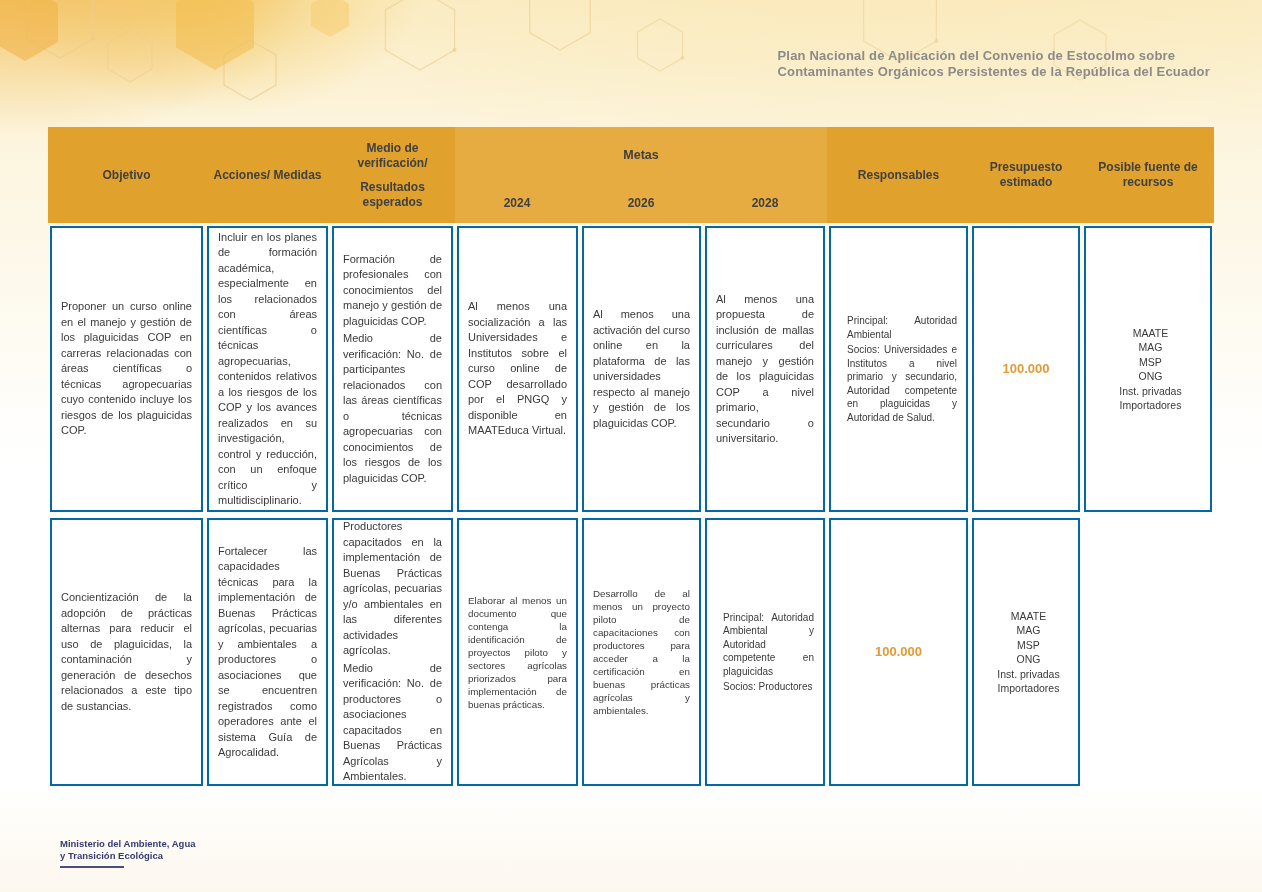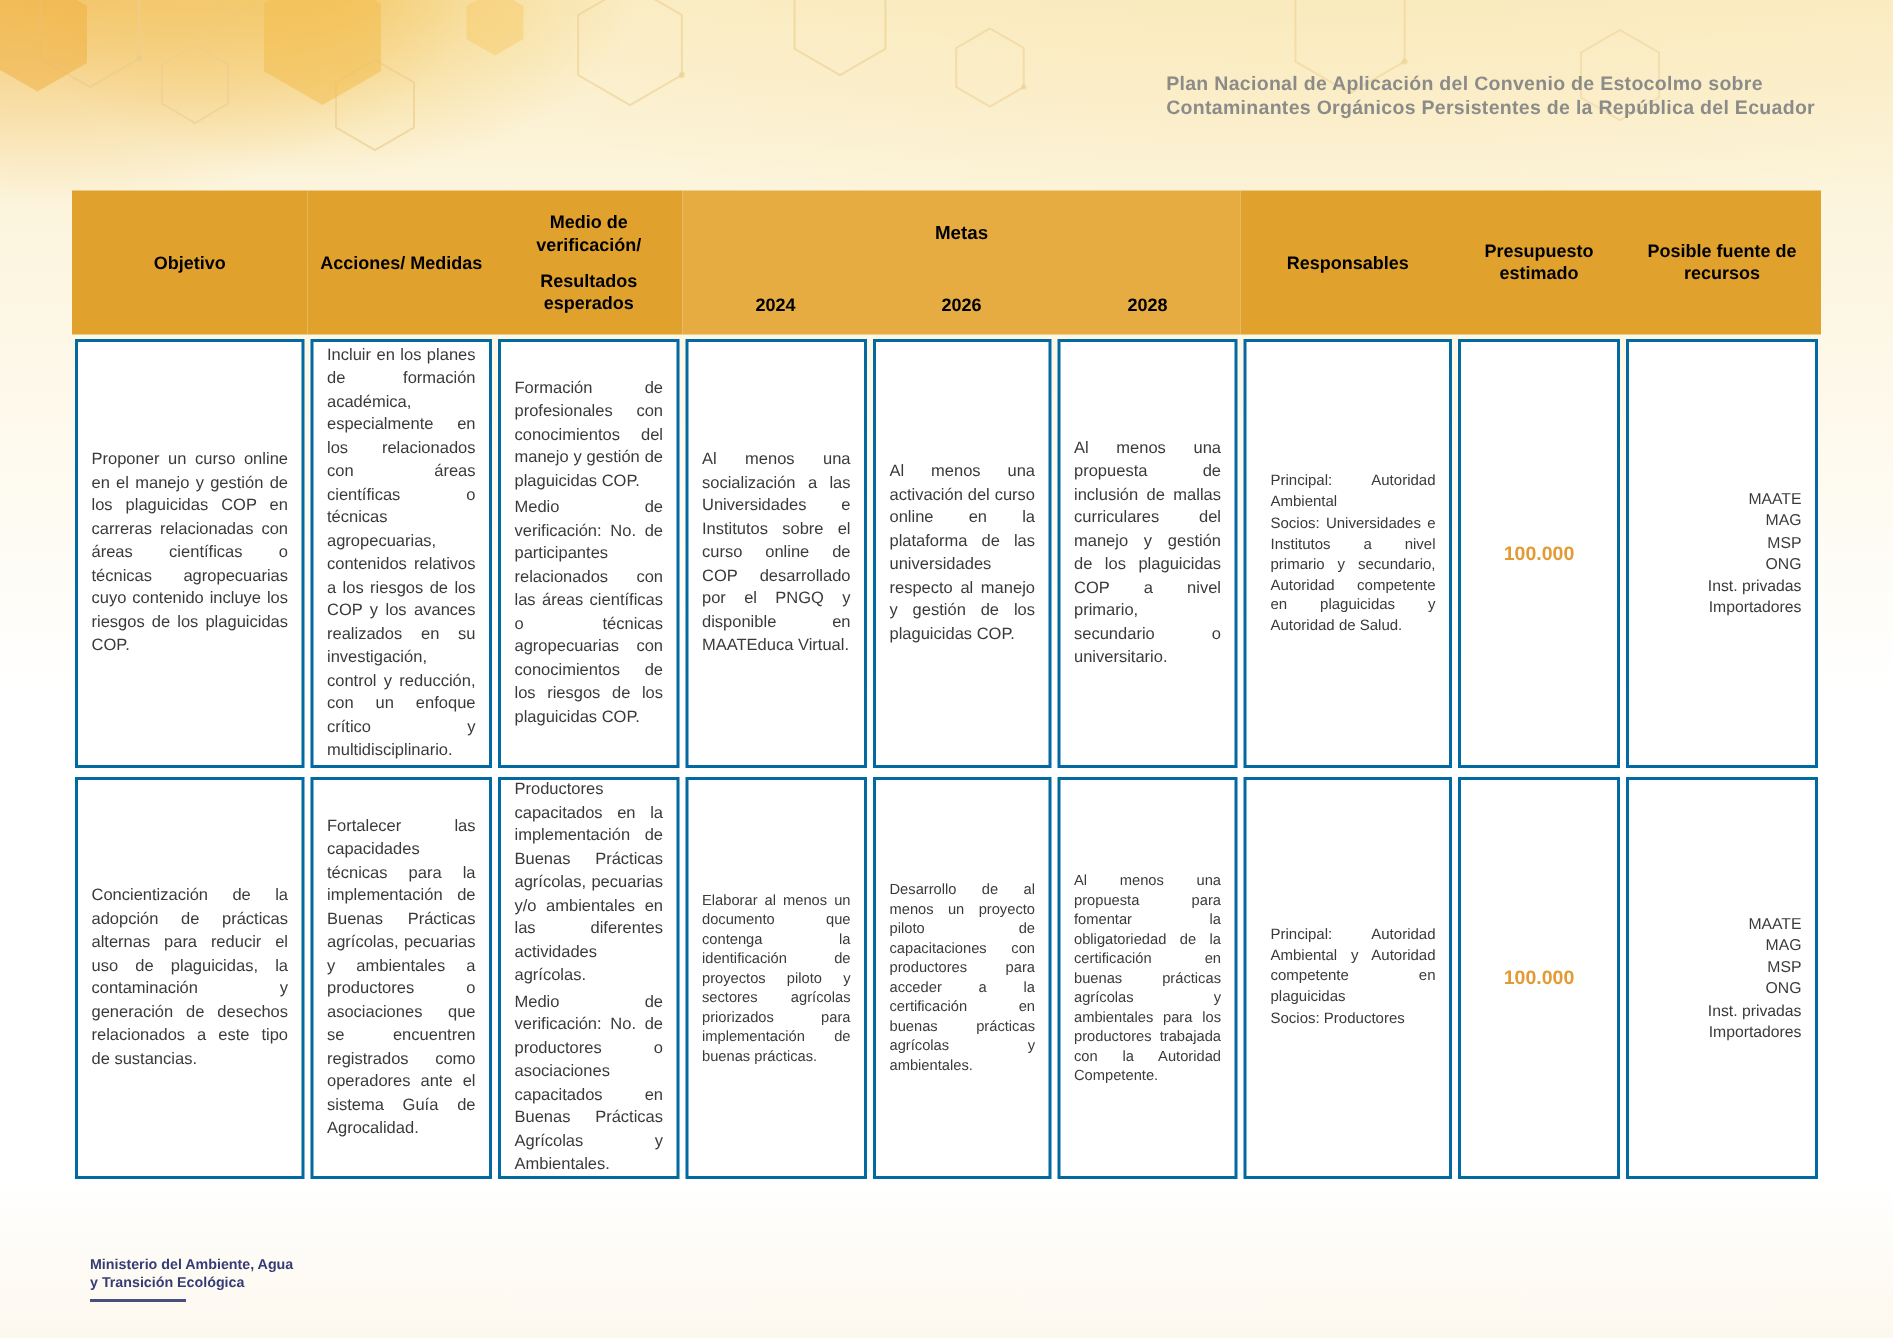--- a/index.html
+++ b/index.html
@@ -22,21 +22,21 @@
     color: #8B8B89; letter-spacing: 0.2px;
   }
   .plan-table {
     position: absolute; left: 48px; top: 127px;
     display: grid;
     grid-template-columns: 157px 125px 125px 125px 123px 124px 143px 112px 132px;
     grid-template-rows: 96px 292px 274px;
     width: 1166px;
   }
   .hcell {
-    background: #E0A22C; color: #000000;
+    background: #E0A22C; color: #404040;
     font-weight: bold; font-size: 12px; line-height: 15px;
     display: flex; flex-direction: column; align-items: center; justify-content: center;
     text-align: center; padding: 4px 6px;
   }
   .hcell.metas-block {
     grid-column: span 3;
     background: #E6AC41;
     padding: 0; justify-content: flex-start;
   }
   .metas-title { flex: 1; display: flex; align-items: center; justify-content: center; font-size: 12.5px; }
@@ -51,21 +51,21 @@
     display: flex; flex-direction: column; justify-content: center;
     font-size: 11px; line-height: 15.5px; color: #3A3A3A;
     text-align: justify;
     overflow: hidden;
   }
   .cell p + p { margin-top: 2px; }
   .cell.sm { font-size: 10px; line-height: 13.5px; padding-left: 16px; }
   .cell.xs { font-size: 9.8px; line-height: 13px; }
   .cell.budget { align-items: center; text-align: center; }
   .budget-value { color: #E39A33; font-weight: bold; font-size: 13px; }
-  .cell.fuentes { text-align: right; font-size: 10.5px; line-height: 14.5px; padding-left: 14px; }
+  .cell.fuentes { text-align: center; font-size: 10.5px; line-height: 14.5px; padding-left: 14px; }
   .footer {
     position: absolute; left: 60px; bottom: 24px;
     color: #353B74; font-weight: bold; font-size: 9.5px; line-height: 11.5px;
   }
   .footer-rule { width: 64px; height: 2px; background: #353B74; margin-top: 5px; opacity: 0.9; }
 </style>
 </head>
 <body>
 
 <svg class="hex-bg" width="1262" height="150" viewBox="0 0 1262 150">
@@ -172,23 +172,20 @@
   <div class="cell">
     <p>Productores capacitados en la implementación de Buenas Prácticas agrícolas, pecuarias y/o ambientales en las diferentes actividades agrícolas.</p>
     <p>Medio de verificación: No. de productores o asociaciones capacitados en Buenas Prácticas Agrícolas y Ambientales.</p>
   </div>
   <div class="cell xs">
       <p>Elaborar al menos un documento que contenga la identificación de proyectos piloto y sectores agrícolas priorizados para implementación de buenas prácticas.</p>
     </div>
   <div class="cell xs">
       <p>Desarrollo de al menos un proyecto piloto de capacitaciones con productores para acceder a la certificación en buenas prácticas agrícolas y ambientales.</p>
     </div>
-  <div class="cell xs">
-      <p>Al menos una propuesta para fomentar la obligatoriedad de la certificación en buenas prácticas agrícolas y ambientales para los productores trabajada con la Autoridad Competente.</p>
-    </div>
   <div class="cell sm">
     <p>Principal: Autoridad Ambiental y Autoridad competente en plaguicidas</p>
     <p>Socios: Productores</p>
   </div>
   <div class="cell budget">
       <span class="budget-value">100.000</span>
     </div>
   <div class="cell fuentes">
     <div>MAATE</div>
     <div>MAG</div>

